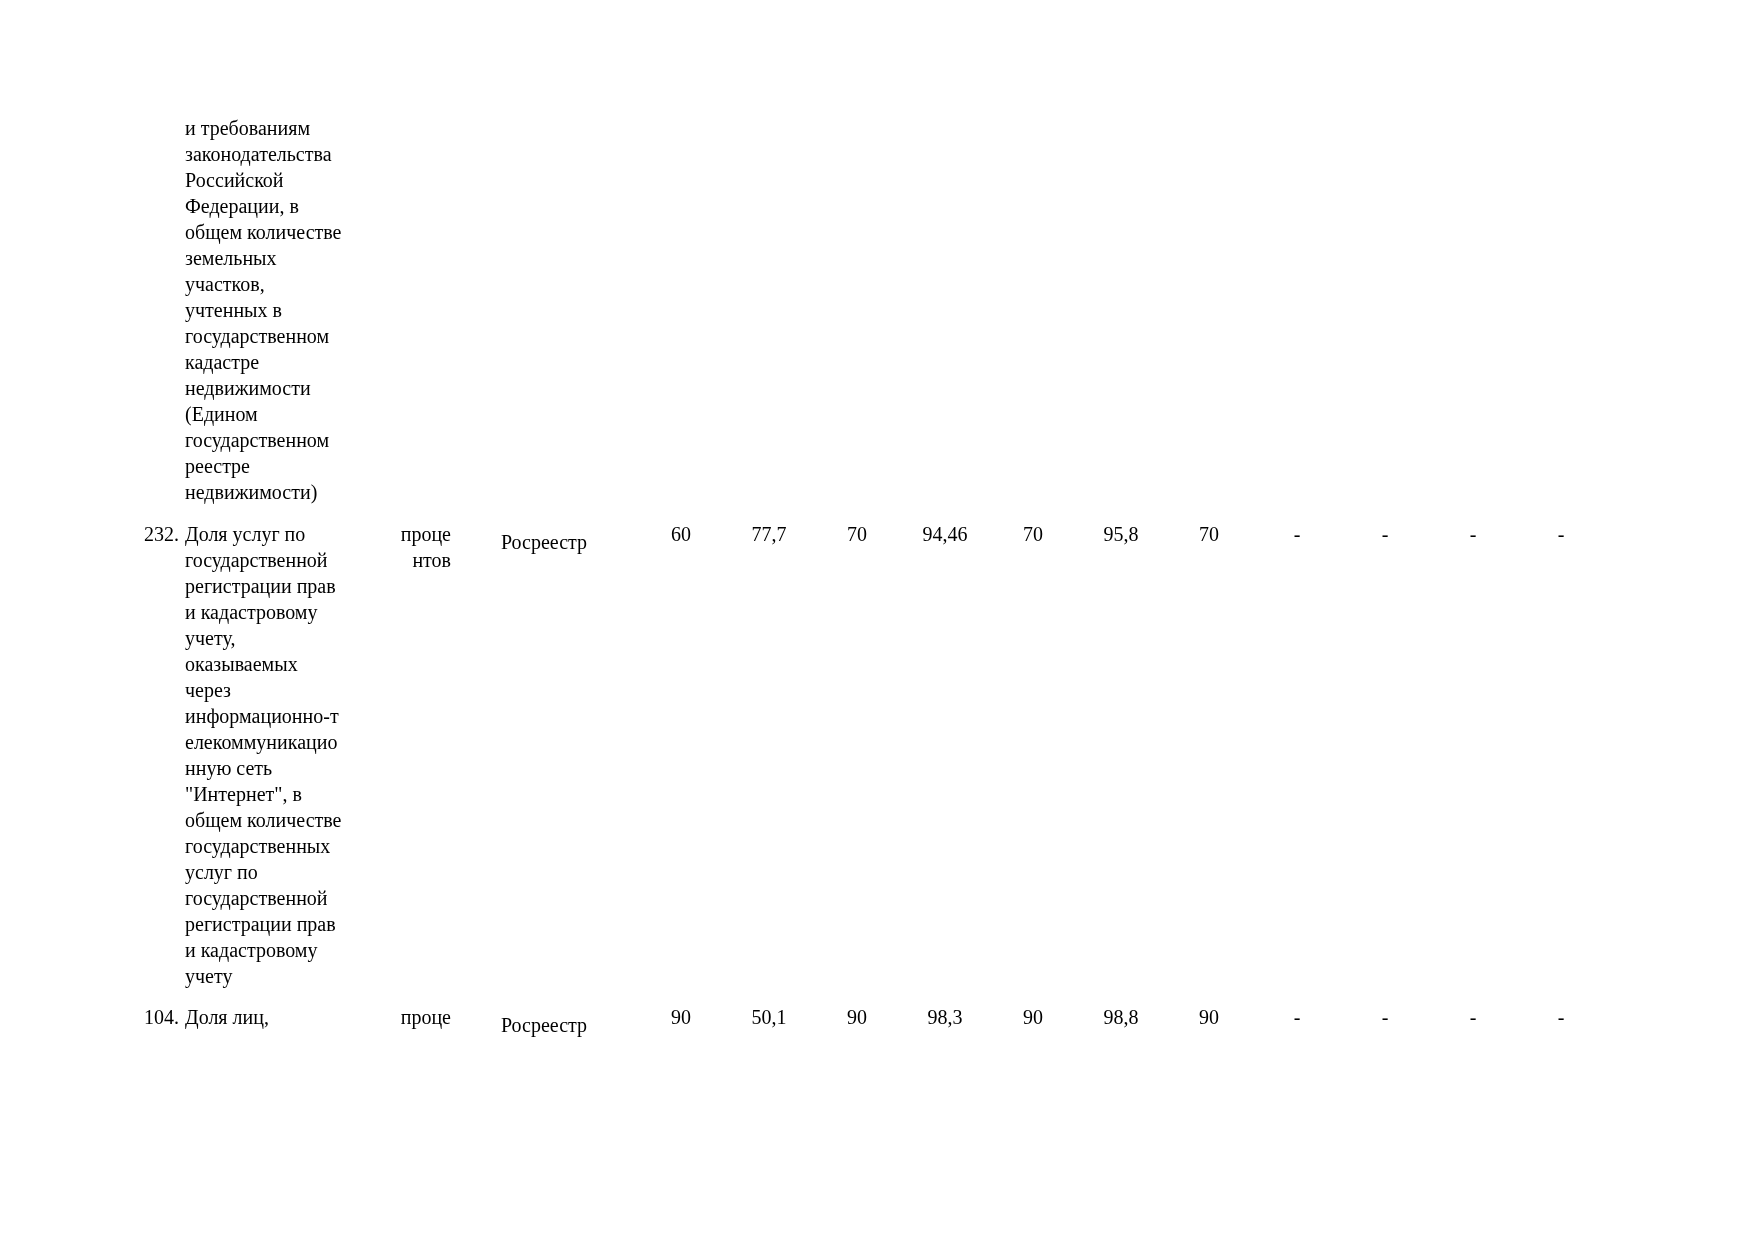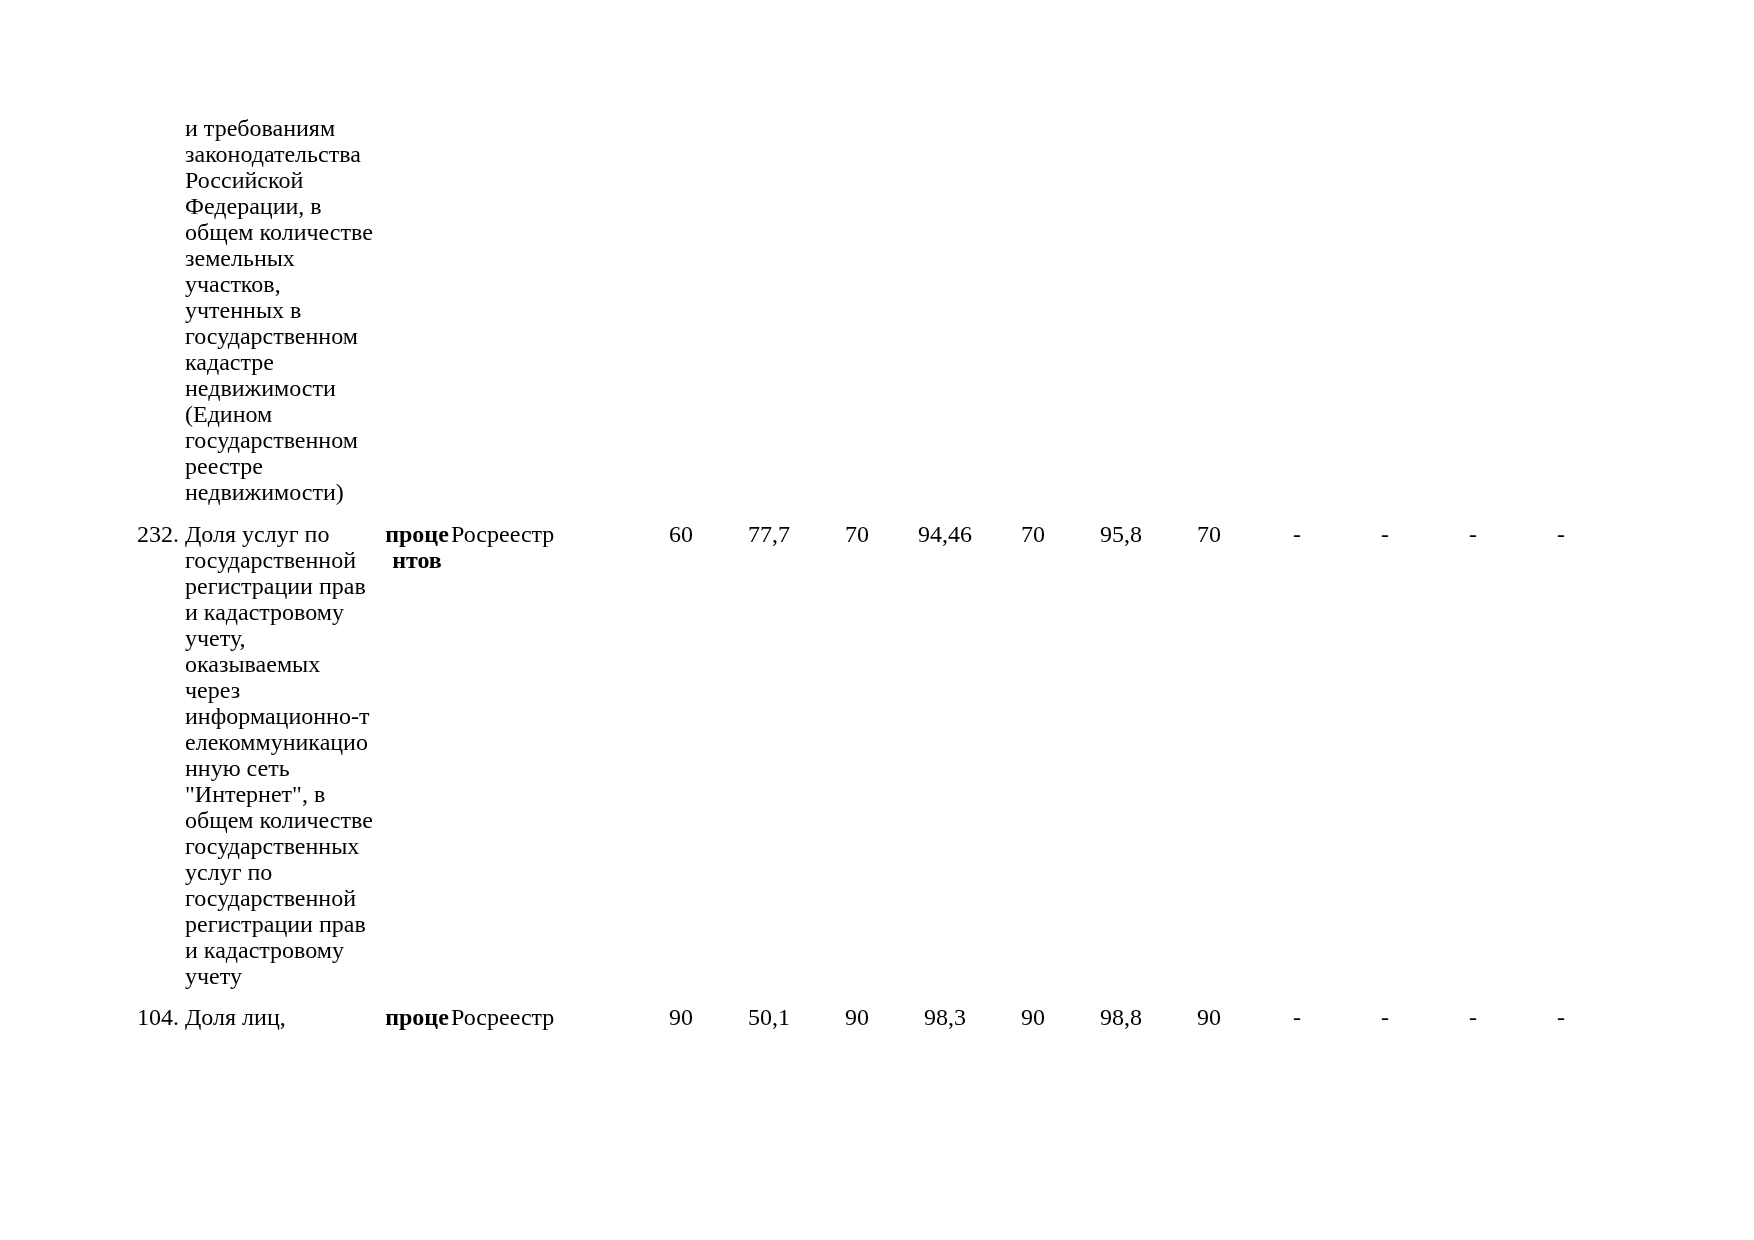--- a/index.html
+++ b/index.html
@@ -4,39 +4,39 @@
 <style>
   * { margin: 0; padding: 0; box-sizing: border-box; }
   html, body { background: #ffffff; }
   .page {
     position: relative;
     width: 1754px;
     height: 1240px;
     background: #ffffff;
     color: #000000;
     font-family: "Liberation Serif", "DejaVu Serif", serif;
-    font-size: 24px;
+    font-size: 20px;
     line-height: 26px;
     overflow: hidden;
   }
   .trow {
     position: absolute;
     left: 0;
     display: grid;
     grid-template-columns: 185px 198px 68px 186px repeat(11, 88px);
     align-items: start;
   }
   .row-0 { top: 115px; }
   .row-1 { top: 521px; }
   .row-2 { top: 1004px; }
   .cell { min-height: 26px; }
   .cell-number { text-align: right; padding-right: 6px; }
   .cell-desc { white-space: pre-line; }
-  .cell-unit { white-space: pre-line; text-align: center; font-weight: bold; }
-  .cell-agency { text-align: left; }
+  .cell-unit { white-space: pre-line; text-align: right; }
+  .cell-agency { text-align: center; margin-top: 8px; }
   .cell-value { text-align: center; }
 </style>
 </head>
 <body>
 
 <div class="page">
 
   <div class="trow row-0">
     <div class="cell cell-number"></div>
     <div class="cell cell-desc">и требованиям

